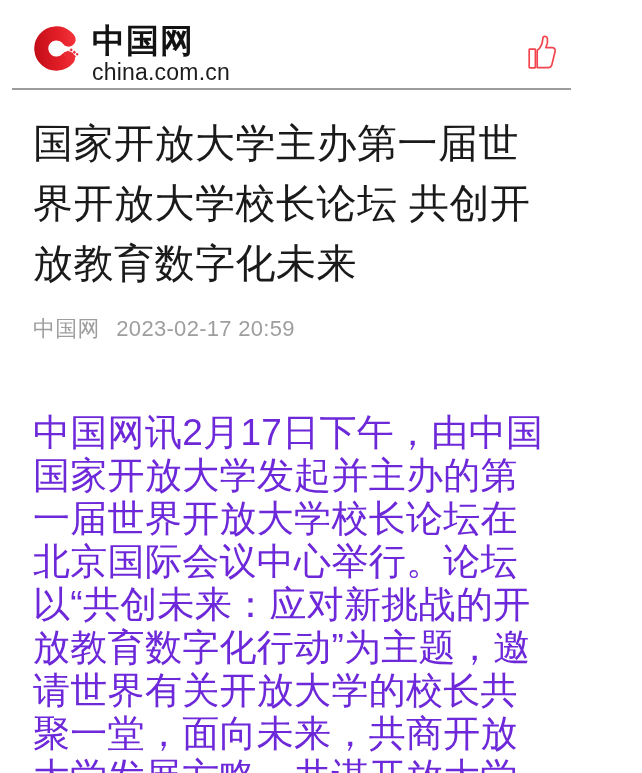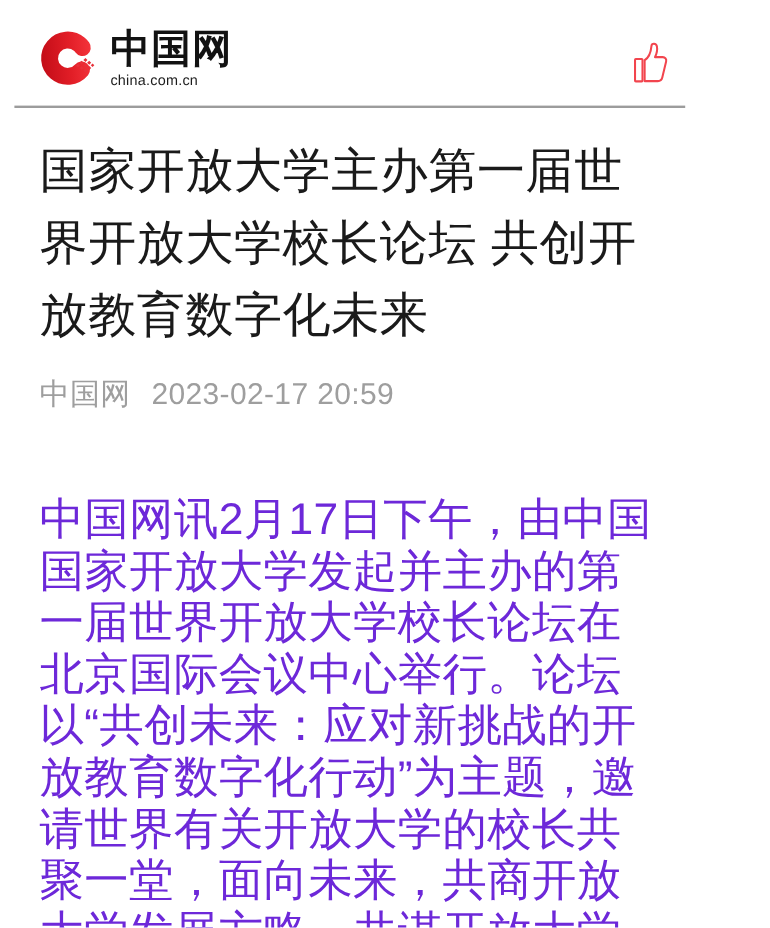--- a/index.html
+++ b/index.html
@@ -15,41 +15,41 @@
     display:flex;align-items:flex-start;justify-content:space-between;
     padding:22px 20px 0 34px;height:58px;
   }
   .logo{display:flex;align-items:flex-start;cursor:pointer;}
   .logo-mark{width:50px;height:53px;flex:0 0 auto;}
   .logo-text{margin-left:8px;display:flex;flex-direction:column;line-height:1;}
   .brand-name{
     font-size:33px;font-weight:700;color:#121212;letter-spacing:1px;margin-top:2px;
   }
   .brand-domain{
-    font-size:12px;color:#1c1c1c;margin-top:4px;letter-spacing:0.2px;
+    font-size:23px;color:#1c1c1c;margin-top:4px;letter-spacing:0.2px;
   }
   .like-button{
     background:none;border:none;padding:0;margin:10px 6px 0 0;cursor:pointer;
     width:30px;height:40px;display:block;
   }
 
   
   .header-divider{
     border:none;border-top:2px solid #9c9c9c;margin:8px 12px 0 12px;
   }
 
   
   .article{padding:0 32px 0 33px;}
   .article-title{
     margin:23px 0 0 0;
     font-size:40px;line-height:60px;font-weight:500;color:#1a1a1a;
     letter-spacing:0.5px;
   }
   .article-byline{
-    margin-top:22px;font-size:25px;line-height:28px;color:#9e9e9e;
+    margin-top:22px;font-size:22px;line-height:28px;color:#9e9e9e;
     letter-spacing:0.3px;
   }
   .article-byline .byline-date{margin-left:10px;}
   .article-body{
     margin:68px 0 0 0;
     font-size:37px;line-height:43px;color:#6d28d9;letter-spacing:0.3px;
   }
 </style>
 </head>
 <body>

